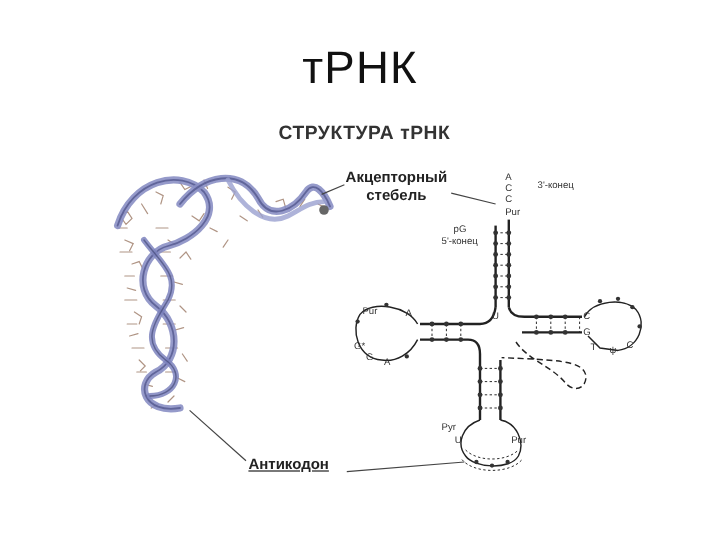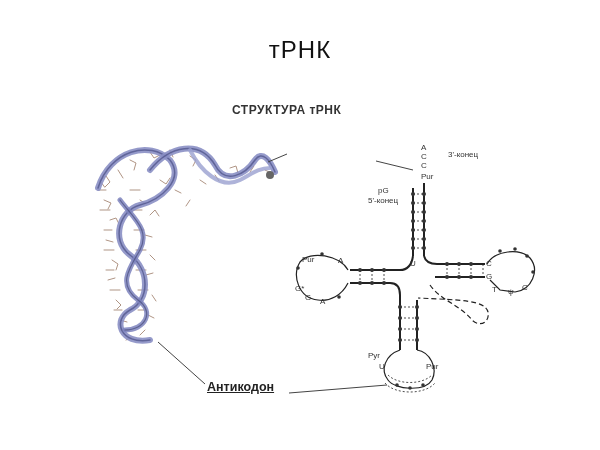--- a/index.html
+++ b/index.html
@@ -1,18 +1,18 @@
 <!DOCTYPE html>
 <html><head>
 <meta charset="utf-8">
 <style>
   html, body { margin:0; padding:0; background:#ffffff; }
   body { width:600px; height:450px; position:relative; overflow:hidden; font-family:"Liberation Sans", sans-serif; color:#111; }
-  .title { position:absolute; left:0; width:600px; top:36px; text-align:center; font-size:24px; font-weight:normal; letter-spacing:1px; }
-  .subtitle { position:absolute; left:232px; top:103px; font-size:12px; font-weight:bold; letter-spacing:0.5px; color:#333; }
+  .title { position:absolute; left:0; width:600px; top:36px; text-align:center; font-size:38px; font-weight:normal; letter-spacing:1px; }
+  .subtitle { position:absolute; left:232px; top:103px; font-size:16px; font-weight:bold; letter-spacing:0.5px; color:#333; }
   .label { position:absolute; font-weight:bold; font-size:12.5px; color:#222; line-height:15px; }
   .small { position:absolute; font-size:8px; color:#333; }
   svg { position:absolute; left:0; top:0; }
 </style>
 </head>
 <body>
 
 <div class="title">тРНК</div>
 <div class="subtitle">СТРУКТУРА тРНК</div>
 
@@ -137,20 +137,22 @@
       <circle cx="515" cy="249" r="1.8"></circle>
       <circle cx="527" cy="256" r="1.8"></circle>
       <circle cx="533" cy="272" r="1.8"></circle>
     <circle cx="397" cy="385" r="1.8"></circle>
       <circle cx="410" cy="388" r="1.8"></circle>
       <circle cx="423" cy="385" r="1.8"></circle>
   </g>
 </svg>
 
 <div class="label" style="left:288px; top:141px; text-align:center;">
+  <div>Акцепторный</div>
+  <div style="padding-left:0px;">стебель</div>
 </div>
 <div class="label" style="left:207px; top:380px;text-decoration:underline;">Антикодон</div>
 <div class="small" style="left:420px; top:150px;padding-left:28px;">3'-конец</div>
 <div class="small" style="left:368px; top:196px;">5'-конец</div>
 
 <div class="small" style="left:421px; top:143px;">A</div>
 <div class="small" style="left:421px; top:152px;">C</div>
 <div class="small" style="left:421px; top:161px;">C</div>
 <div class="small" style="left:421px; top:172px;">Pur</div>
 <div class="small" style="left:378px; top:186px;">pG</div>

